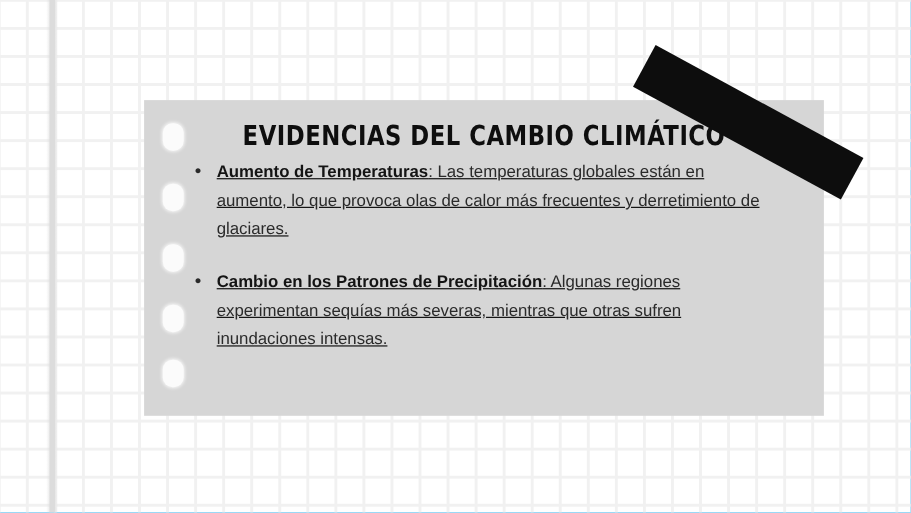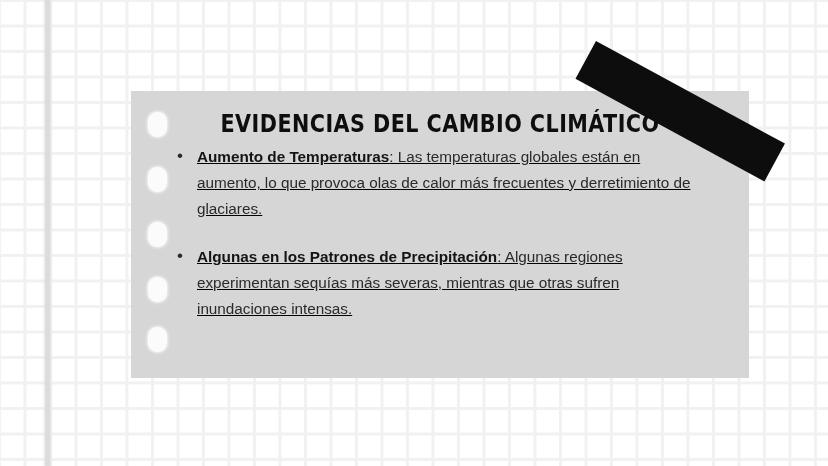--- a/index.html
+++ b/index.html
@@ -171,21 +171,21 @@
 
   <div id="text-area">
 
     <div id="slide-title">EVIDENCIAS DEL CAMBIO CLIMÁTICO</div>
 
     <ul id="bullet-list">
       <li class="bullet-item">
         <span class="bullet-lead">Aumento de Temperaturas</span><span class="bullet-body">: Las temperaturas globales están en aumento, lo que provoca olas de calor más frecuentes y derretimiento de glaciares.</span>
       </li>
       <li class="bullet-item">
-        <span class="bullet-lead">Algunas en los Patrones de Precipitación</span><span class="bullet-body">: Algunas regiones experimentan sequías más severas, mientras que otras sufren inundaciones intensas.</span>
+        <span class="bullet-lead">Cambio en los Patrones de Precipitación</span><span class="bullet-body">: Algunas regiones experimentan sequías más severas, mientras que otras sufren inundaciones intensas.</span>
       </li>
     </ul>
 
   </div>
 
   <div id="marker-stroke"></div>
 
 </div>
 
 </body></html>

